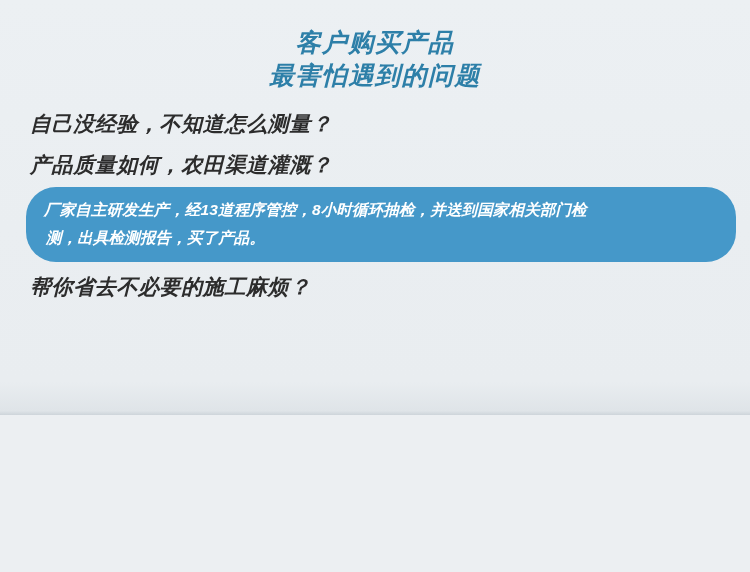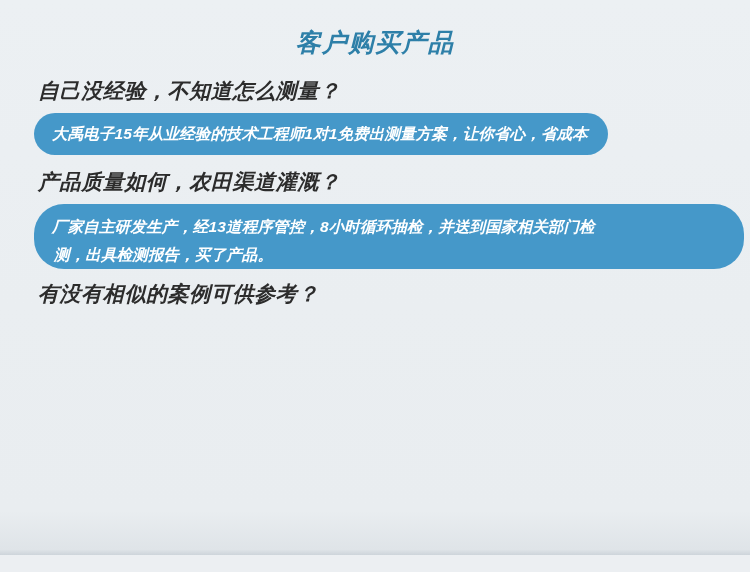--- a/index.html
+++ b/index.html
@@ -9,21 +9,21 @@
   body {
     width: 750px;
     height: 572px;
     background: #eceff2;
     font-family: "Liberation Sans", "DejaVu Sans", sans-serif;
     overflow: hidden;
     position: relative;
   }
   .page {
     width: 750px;
-    height: 555px;
+    height: 415px;
     box-sizing: border-box;
     background: linear-gradient(180deg, #ecf0f3 0%, #eaeef1 55%, #e9edf0 92%, #dfe4e8 99%, #cdd4da 100%);
     position: relative;
     padding: 0;
   }
 
   
   .title-block {
     padding-top: 26px;
     text-align: center;
@@ -38,21 +38,20 @@
     white-space: nowrap;
   }
 
   
   .qa-list {
     margin-top: 18px;
     padding: 0 22px 0 26px;
   }
   .qa-block {
     margin-bottom: 14px;
-    margin-left: 8px;
   }
   .qa-block.b1 { margin-bottom: 13px; }
   .qa-block.b2 { margin-bottom: 12px; }
   .qa-block.b3 { margin-bottom: 11px; }
   .qa-block.b4 { margin-bottom: 0; }
 
   .question {
     color: #2c2c2c;
     font-style: italic;
     font-weight: bold;
@@ -79,57 +78,55 @@
     border-radius: 22px;
     padding: 7px 20px 7px 18px;
     width: -moz-fit-content;
     width: fit-content;
     max-width: 704px;
     white-space: nowrap;
   }
   
   .answer.two-line {
     border-radius: 30px;
-    padding: 9px 22px 0 18px;
+    padding: 9px 22px 10px 18px;
     width: 710px;
     max-width: 710px;
   }
   .answer.two-line .ln {
     display: block;
     white-space: nowrap;
   }
   .answer.two-line .ln.second {
     text-indent: 2px;
   }
 </style>
 </head>
 <body>
 
 <div class="page">
 
   <div class="title-block">
     <div class="title-line">客户购买产品</div>
+    <div class="title-line">最害怕遇到的问题</div>
   </div>
 
   <div class="qa-list">
 
     <div class="qa-block b1">
       <div class="question">自己没经验，不知道怎么测量？</div>
-      <div class="answer one-line">
-        <span>大禹电子15年从业经验的技术工程师1对1免费出测量方案，让你省心，省成本</span>
-      </div>
     </div>
 
 
     <div class="qa-block b3">
       <div class="question">产品质量如何，农田渠道灌溉？</div>
       <div class="answer two-line">
         <span class="ln">厂家自主研发生产，经13道程序管控，8小时循环抽检，并送到国家相关部门检</span>
         <span class="ln second">测，出具检测报告，买了产品。</span>
       </div>
     </div>
 
     <div class="qa-block b4">
-      <div class="question">有没有相似的案例可供参考？</div>
+      <div class="question">帮你省去不必要的施工麻烦？</div>
     </div>
 
   </div>
 </div>
 
 </body></html>

